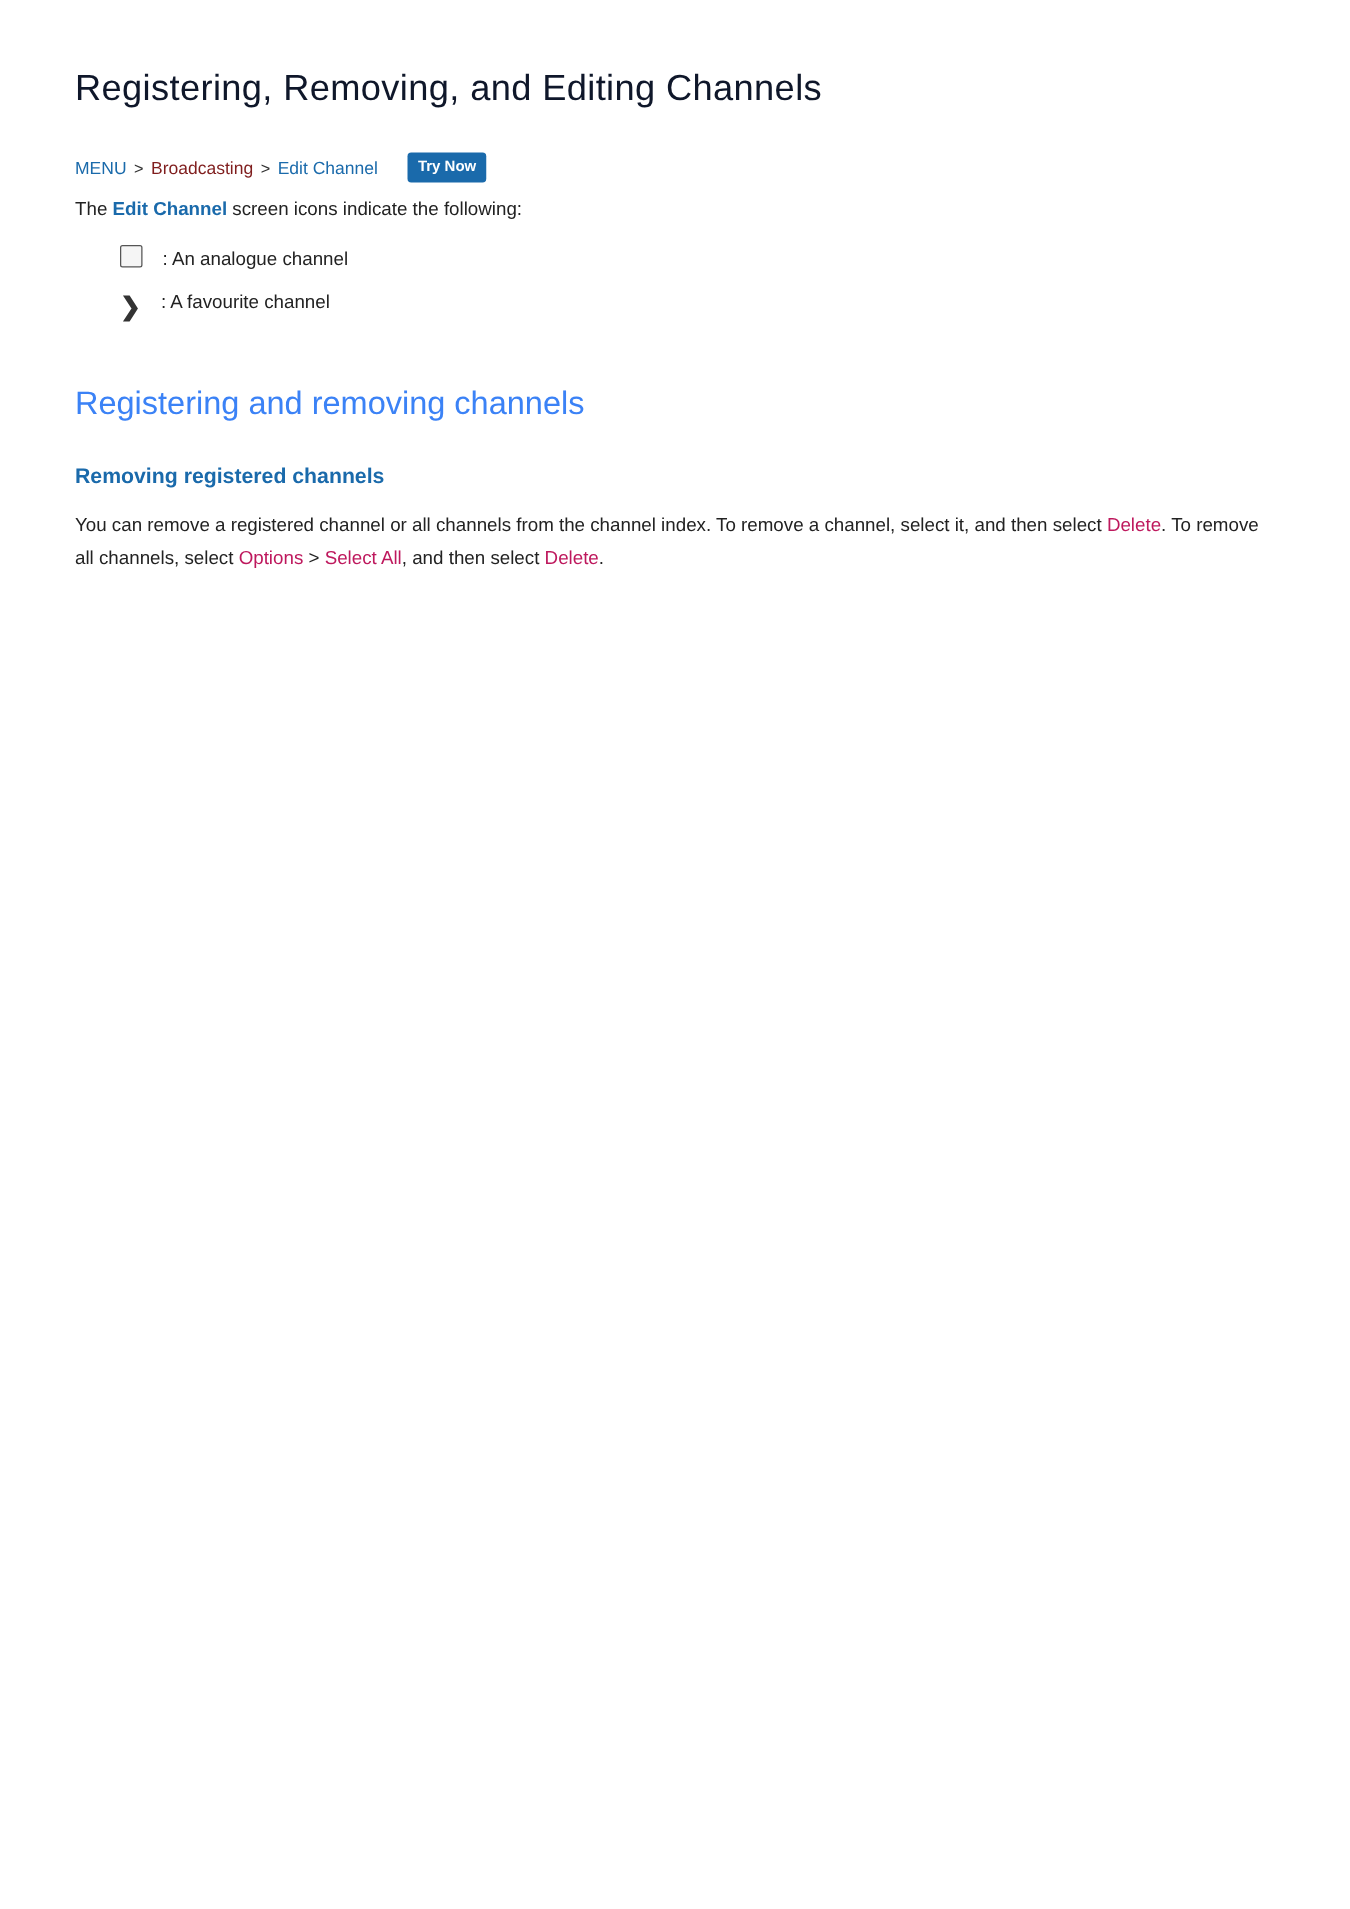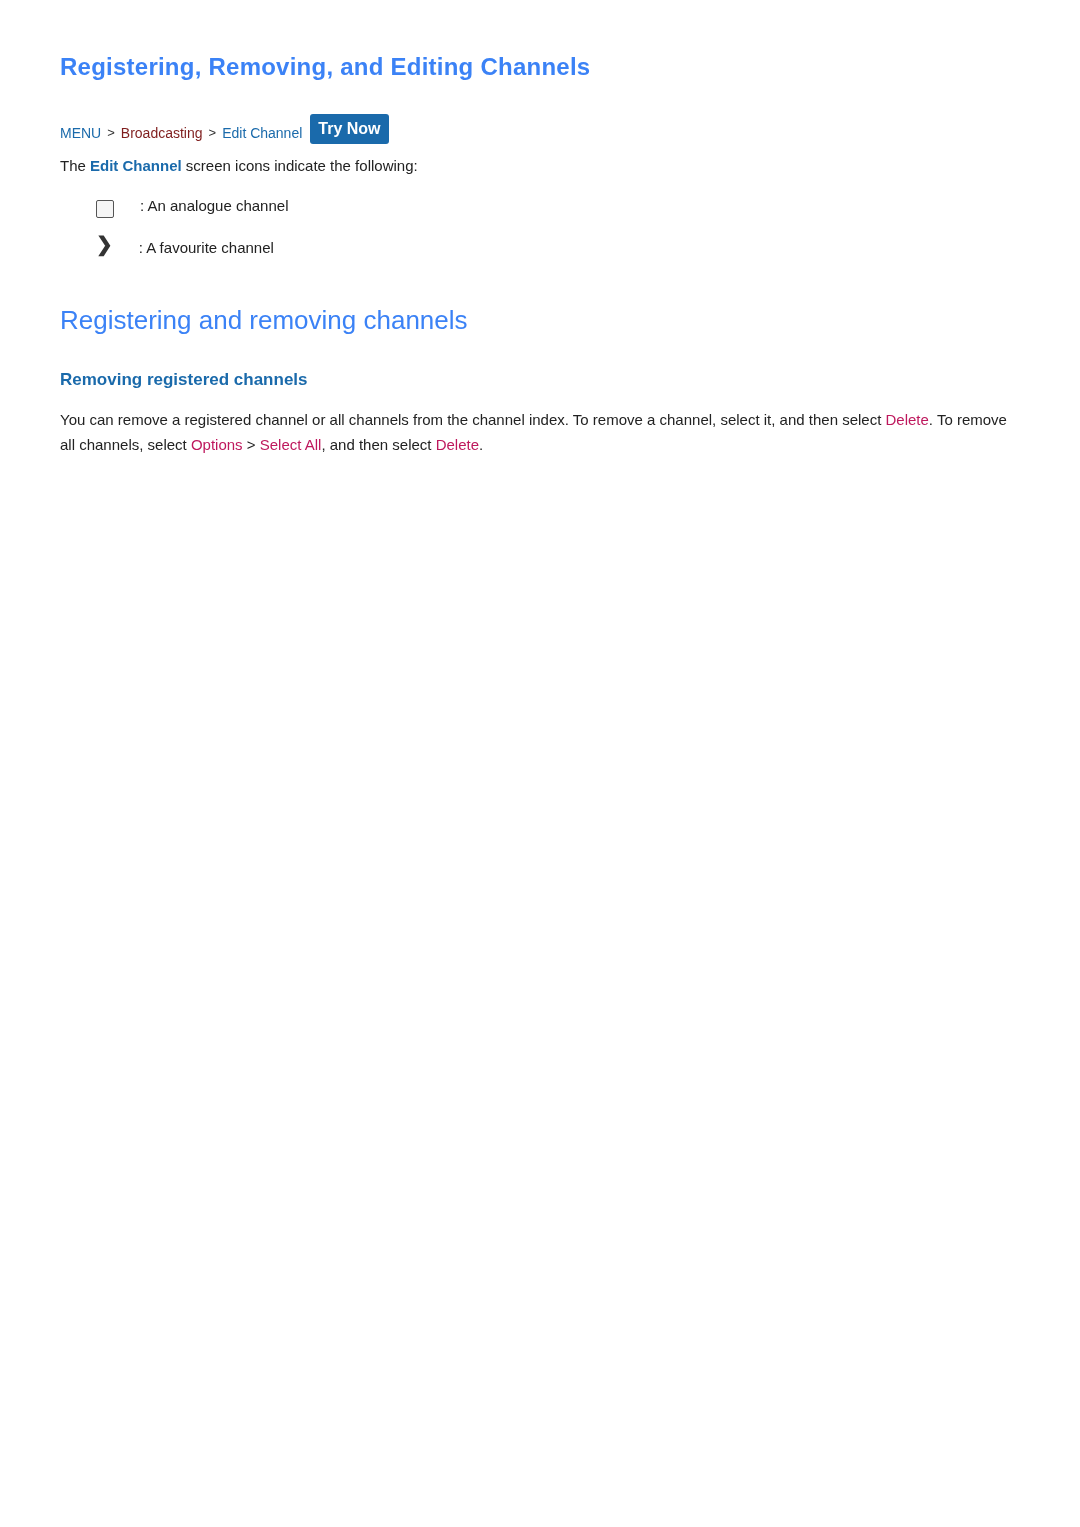--- a/index.html
+++ b/index.html
@@ -12,23 +12,23 @@
       font-family: 'Segoe UI', Arial, sans-serif;
       background: #ffffff;
       color: #222222;
       font-size: 16px;
       line-height: 1.6;
       padding: 48px 60px;
       max-width: 1080px;
     }
 
     .page-title {
-      font-size: 24px;
-      font-weight: 700;
-      color: #3b82f6;
+      font-size: 29px;
+      font-weight: 400;
+      color: #0f172a;
       margin-bottom: 28px;
       letter-spacing: 0.01em;
     }
 
     .breadcrumb {
       display: flex;
       align-items: flex-end;
       gap: 4px;
       font-size: 14px;
       margin-bottom: 10px;
@@ -52,25 +52,25 @@
     }
 
     .breadcrumb-edit-channel {
       color: #1a6aab;
       font-weight: 500;
     }
 
     .try-now-badge {
       background-color: #1a6aab;
       color: #ffffff;
-      font-size: 16px;
+      font-size: 12px;
       font-weight: 600;
       padding: 2px 8px;
       border-radius: 3px;
-      margin-left: 4px;
+      margin-left: 20px;
       display: inline-block;
     }
 
     .intro-text {
       font-size: 15px;
       margin-bottom: 16px;
       color: #222;
     }
 
     .intro-text .highlight {
@@ -82,22 +82,22 @@
       list-style: disc;
       padding-left: 36px;
       margin-bottom: 8px;
     }
 
     .icon-list li {
       margin-bottom: 10px;
       font-size: 15px;
       color: #222;
       display: flex;
-      align-items: flex-end;
-      gap: 26px;
+      align-items: flex-start;
+      gap: 16px;
     }
 
     .icon-placeholder {
       display: inline-block;
       width: 18px;
       height: 18px;
       border: 1.5px solid #555;
       background: #f5f5f5;
       vertical-align: middle;
       border-radius: 2px;

